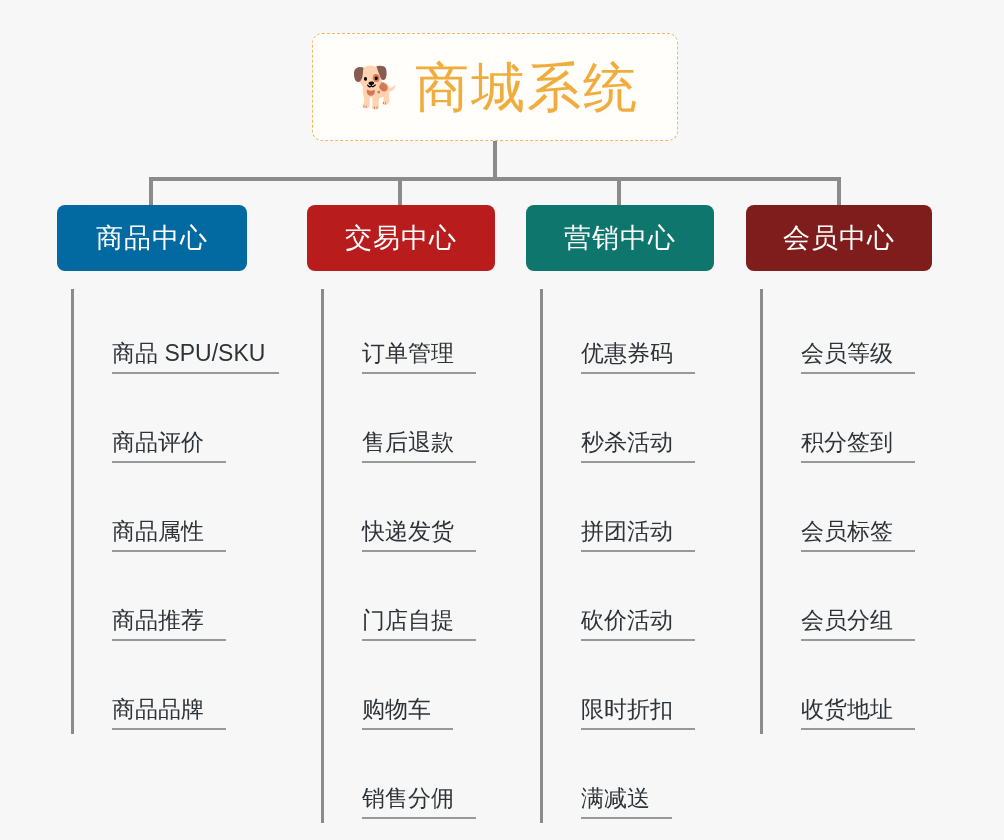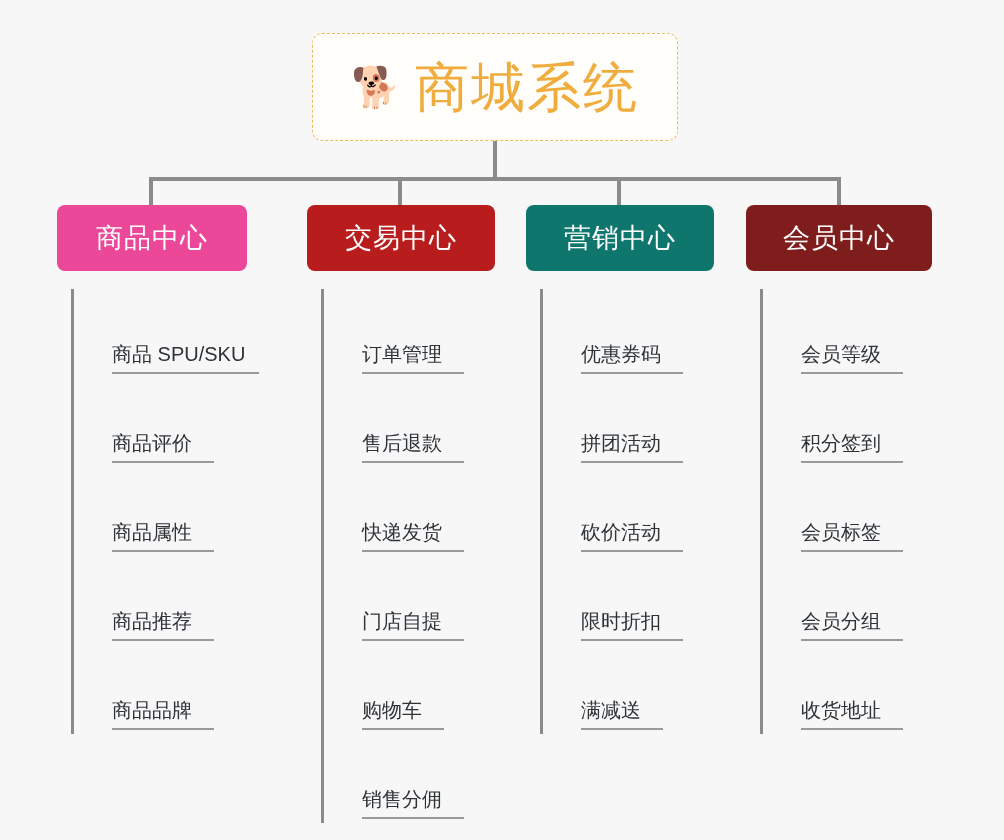--- a/index.html
+++ b/index.html
@@ -112,21 +112,21 @@
     display: flex;
     align-items: flex-end;
     padding-left: 38px;
     padding-bottom: 4px;
   }
   .leaf-label {
     display: inline-block;
     border-bottom: 2px solid #999999;
     padding-bottom: 7px;
     padding-right: 22px;
-    font-size: 20px;
+    font-size: 23px;
     color: #2e3338;
     white-space: nowrap;
     line-height: 1.05;
   }
   .leaf-item.wide .leaf-label { padding-right: 14px; }
 </style>
 </head>
 <body>
 
 <div id="mindmap">
@@ -139,21 +139,21 @@
   <div class="line v-line root-stem"></div>
   <div class="line h-line main-bus"></div>
   <div class="line v-line drop-1"></div>
   <div class="line v-line drop-2"></div>
   <div class="line v-line drop-3"></div>
   <div class="line v-line drop-4"></div>
 
   <div class="columns">
 
     <div class="column col-0">
-      <div class="cat-header" style="background:#ec4899">
+      <div class="cat-header" style="background:#0369a1">
         <span>商品中心</span>
       </div>
       <ul class="leaf-list">
         <li class="leaf-item wide">
           <span class="leaf-label">商品 SPU/SKU</span>
         </li>
         <li class="leaf-item">
           <span class="leaf-label">商品评价</span>
         </li>
         <li class="leaf-item">
@@ -196,20 +196,23 @@
 
     <div class="column col-2">
       <div class="cat-header" style="background:#0f766e">
         <span>营销中心</span>
       </div>
       <ul class="leaf-list">
         <li class="leaf-item">
           <span class="leaf-label">优惠券码</span>
         </li>
         <li class="leaf-item">
+          <span class="leaf-label">秒杀活动</span>
+        </li>
+        <li class="leaf-item">
           <span class="leaf-label">拼团活动</span>
         </li>
         <li class="leaf-item">
           <span class="leaf-label">砍价活动</span>
         </li>
         <li class="leaf-item">
           <span class="leaf-label">限时折扣</span>
         </li>
         <li class="leaf-item">
           <span class="leaf-label">满减送</span>

